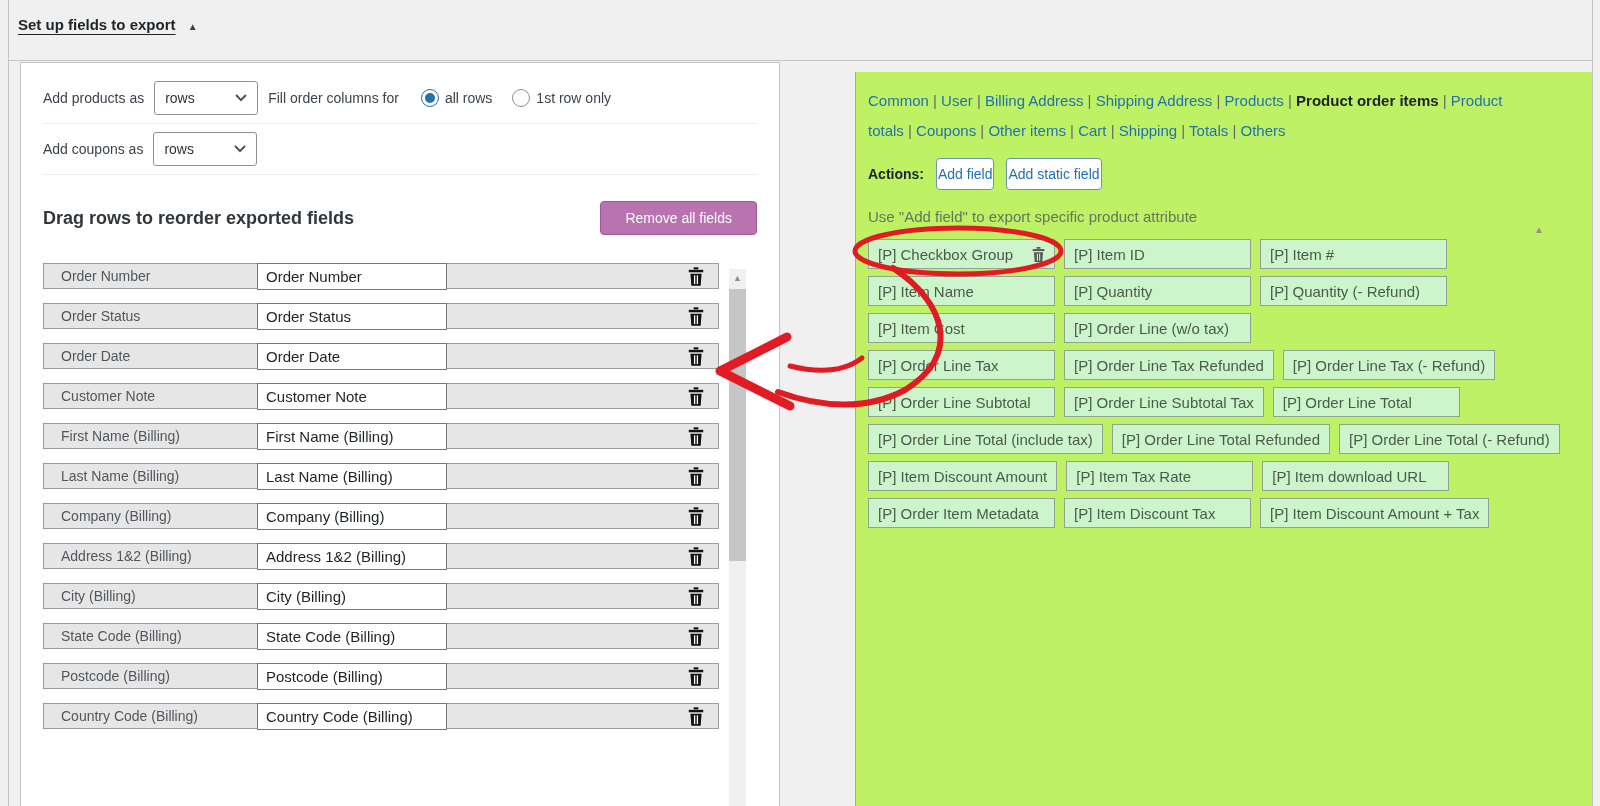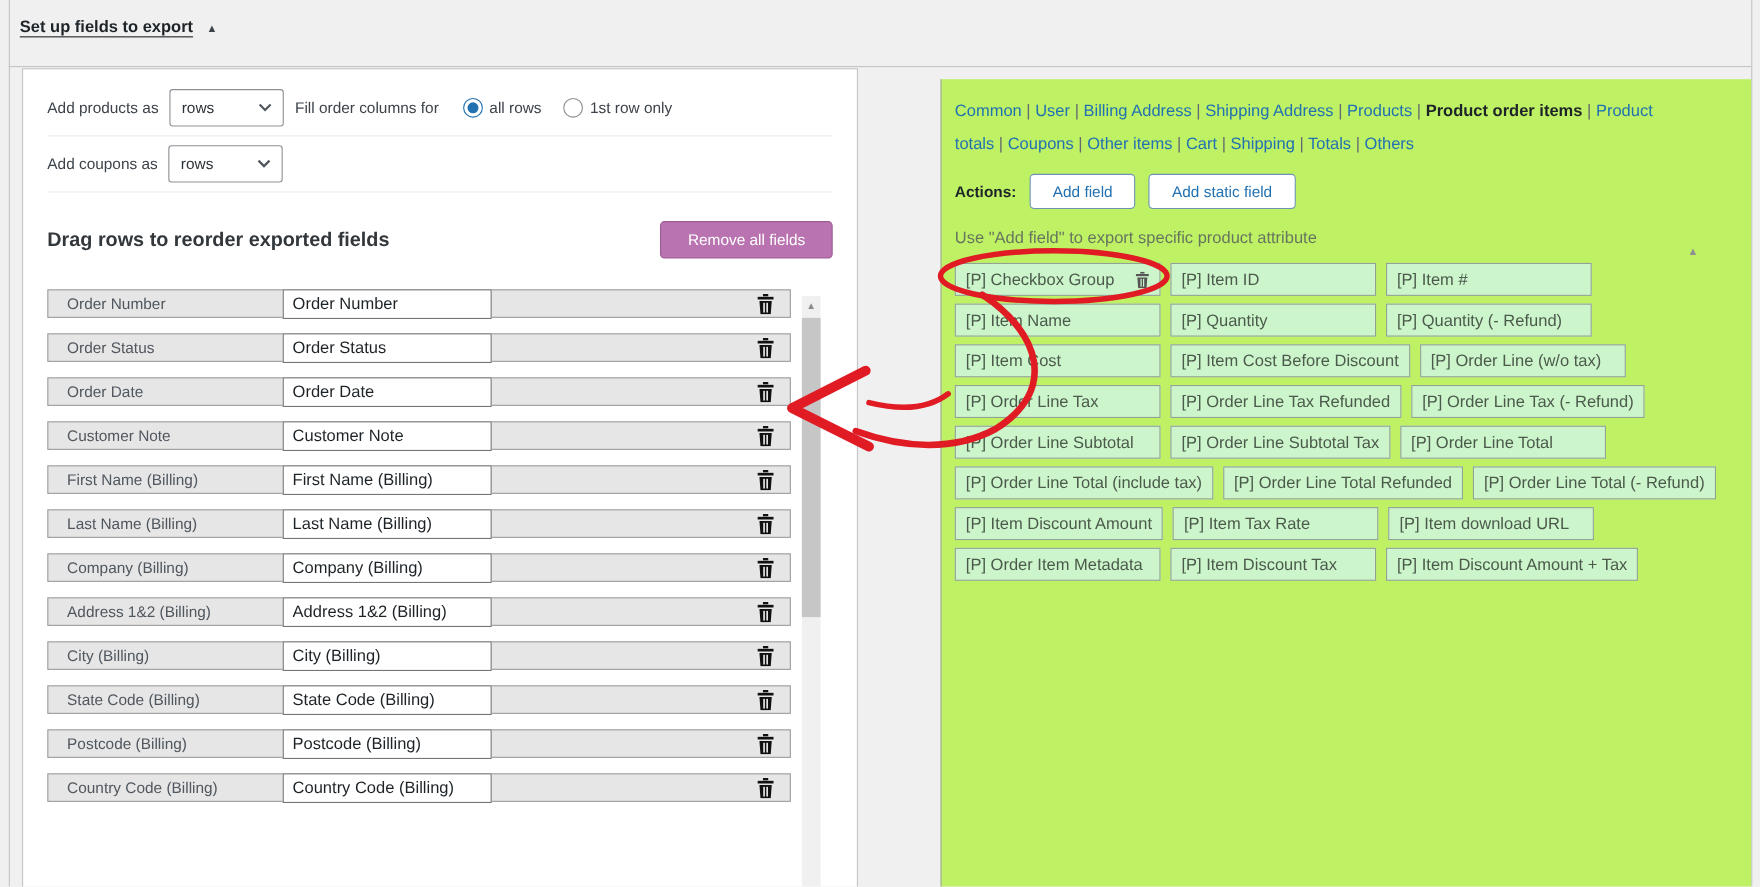--- a/index.html
+++ b/index.html
@@ -56,21 +56,21 @@
   
   .right-panel{position:absolute;left:855px;top:72px;width:737px;height:744px;
     border-left:1px solid #a6a6a6;background:#bef264;box-sizing:border-box;
     padding:14px 0 0 12px}
   .nav{width:665px;font-size:15px;line-height:30px}
   .nav-link{color:#2271b1;cursor:pointer}
   .nav-link.active{color:#1d2327;font-weight:bold}
   .nav-sep{color:#646970;white-space:pre}
   .actions-row{margin-top:12px;display:flex;align-items:center;gap:12px}
   .actions-label{font-weight:bold;font-size:14px;color:#1d2327}
-  .wp-btn{padding:7px 20px;font-size:14px;color:#2271b1;background:#fff;
+  .wp-btn{padding:7px 1px;font-size:14px;color:#2271b1;background:#fff;
     border:1px solid #6d94b5;border-radius:4px;font-family:inherit;cursor:pointer}
   .hint{margin-top:18px;font-size:15px;color:#67755f}
   .pgrid{margin-top:14px}
   .prow{display:flex;gap:9px;margin-bottom:7px}
   .pfield{min-width:187px;height:30px;box-sizing:border-box;background:#ccf5cc;
     border:1px solid #93a393;font-size:15px;color:#4b5a4b;text-align:left;
     padding:4px 9px;font-family:inherit;display:flex;align-items:center;gap:8px;
     cursor:pointer;white-space:nowrap}
   .pfield.with-trash{justify-content:space-between}
   .right-scroll-up{position:absolute;left:1530px;top:224px;width:18px;text-align:center;
@@ -328,23 +328,20 @@
         </button>
         <button class="pfield">
           <span class="pfield-label">[P] Quantity (- Refund)</span>
         </button>
       </div>
       <div class="prow">
         <button class="pfield">
           <span class="pfield-label">[P] Item Cost</span>
         </button>
         <button class="pfield">
-          <span class="pfield-label">[P] Item Cost Before Discount</span>
-        </button>
-        <button class="pfield">
           <span class="pfield-label">[P] Order Line (w/o tax)</span>
         </button>
       </div>
       <div class="prow">
         <button class="pfield">
           <span class="pfield-label">[P] Order Line Tax</span>
         </button>
         <button class="pfield">
           <span class="pfield-label">[P] Order Line Tax Refunded</span>
         </button>

